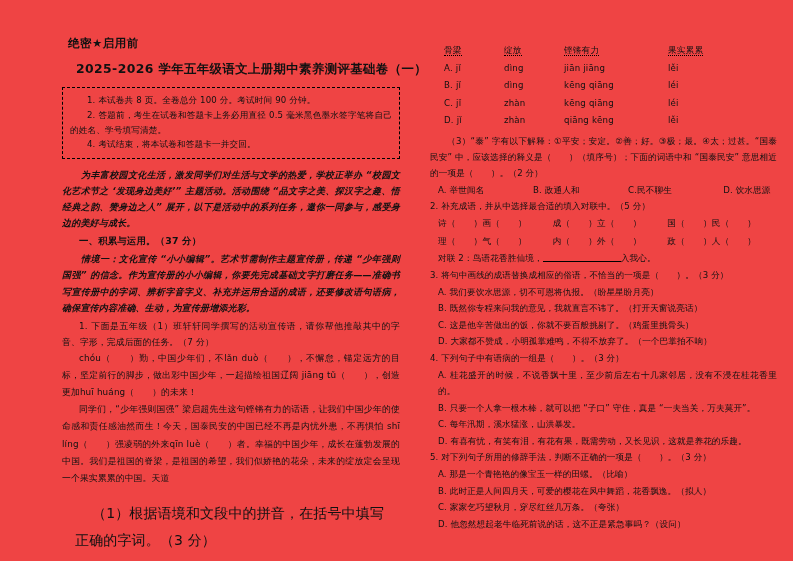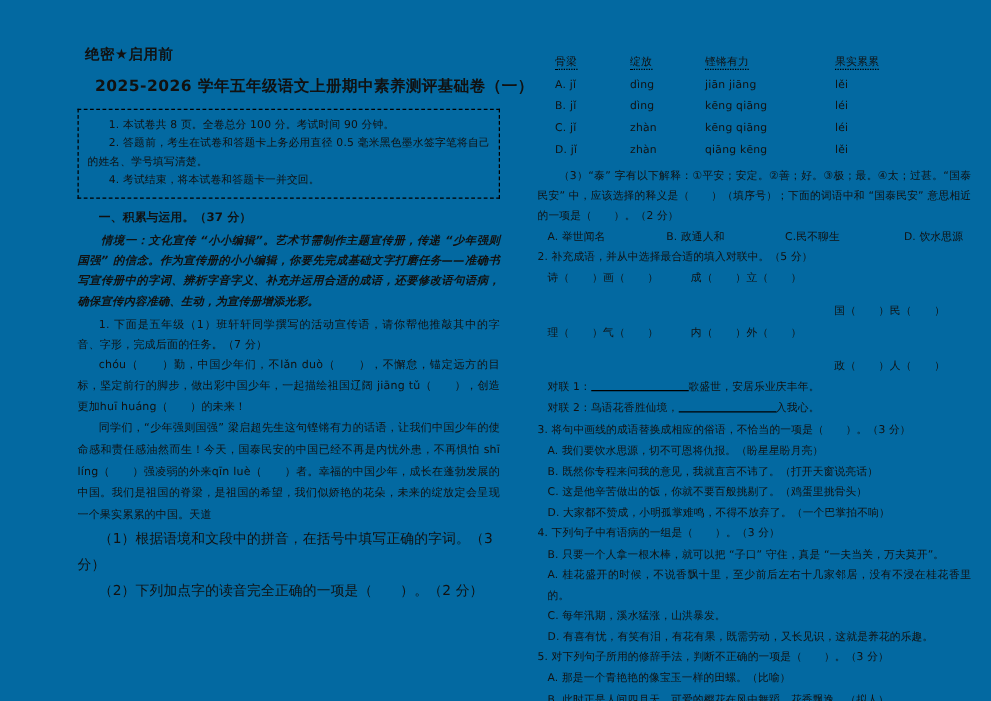--- a/index.html
+++ b/index.html
@@ -12,21 +12,21 @@
     height: 561px;
     font-family: "DejaVu Sans", "Liberation Sans", sans-serif;
     color: #111;
     overflow: hidden;
   }
   .page {
     position: relative;
     width: 793px;
     height: 561px;
     box-sizing: border-box;
-    background: #0369a1;
+    background: #ef4444;
   }
   .columns {
     display: flex;
     width: 100%;
     height: 100%;
     box-sizing: border-box;
   }
   .col {
     box-sizing: border-box;
     position: relative;
@@ -109,25 +109,25 @@
   }
   .body-para {
     font-size: 8.8px;
     line-height: 1.95;
     text-indent: 17px;
     text-align: justify;
     letter-spacing: 0.15px;
     margin: 0;
   }
   .sub-q {
-    font-size: 11px;
+    font-size: 14px;
     line-height: 1.9;
     text-indent: 17px;
     letter-spacing: 0.15px;
-    margin: 0;
+    margin: 13px;
   }
 
   
   .pinyin-table {
     margin: 14px 0 4px 14px;
     font-size: 8.6px;
   }
   .pt-row {
     display: flex;
     line-height: 2.05;
@@ -164,21 +164,21 @@
   .r-opt-d { width: 90px; }
   .idiom-row {
     display: flex;
     font-size: 8.6px;
     line-height: 2.0;
     letter-spacing: 0.3px;
     padding-left: 8px;
   }
   .idiom-g { width: 115px; white-space: nowrap; }
   .idiom-g2 { width: 115px; white-space: nowrap; }
-  .idiom-g3 { width: 110px; white-space: nowrap; margin-top: 26px; }
+  .idiom-g3 { width: 110px; white-space: nowrap; }
   .couplet {
     font-size: 8.6px;
     line-height: 2.0;
     letter-spacing: 0.15px;
     padding-left: 8px;
     white-space: nowrap;
   }
   .blank-line {
     display: inline-block;
     width: 78px;
@@ -205,20 +205,21 @@
       <div class="secret-line">绝密★启用前</div>
 
       <div class="paper-title">2025-2026 学年五年级语文上册期中素养测评基础卷（一）</div>
 
       <div class="notice-box">
         <div class="notice-item">1. 本试卷共 8 页。全卷总分 100 分。考试时间 90 分钟。</div>
         <div class="notice-item">2. 答题前，考生在试卷和答题卡上务必用直径 0.5 毫米黑色墨水签字笔将自己的姓名、学号填写清楚。</div>
         <div class="notice-item">4. 考试结束，将本试卷和答题卡一并交回。</div>
       </div>
 
+      <div class="intro-para">为丰富校园文化生活，激发同学们对生活与文学的热爱，学校正举办 “校园文化艺术节之 ‘发现身边美好’” 主题活动。活动围绕 “品文字之美、探汉字之趣、悟经典之韵、赞身边之人” 展开，以下是活动中的系列任务，邀你一同参与，感受身边的美好与成长。</div>
 
       <div class="section-head">一、积累与运用。（37 分）</div>
 
       <div class="situation-para">情境一：文化宣传 “小小编辑”。艺术节需制作主题宣传册，传递 “少年强则国强” 的信念。作为宣传册的小小编辑，你要先完成基础文字打磨任务——准确书写宣传册中的字词、辨析字音字义、补充并运用合适的成语，还要修改语句语病，确保宣传内容准确、生动，为宣传册增添光彩。</div>
 
       <div class="q-stem">1. 下面是五年级（1）班轩轩同学撰写的活动宣传语，请你帮他推敲其中的字音、字形，完成后面的任务。（7 分）</div>
 
       <div class="body-para">chóu（　　）勤，中国少年们，不lǎn duò（　　），不懈怠，锚定远方的目标，坚定前行的脚步，做出彩中国少年，一起描绘祖国辽阔 jiāng tǔ（　　），创造更加huī huáng（　　）的未来！</div>
 
       <div class="body-para">同学们，“少年强则国强” 梁启超先生这句铿锵有力的话语，让我们中国少年的使命感和责任感油然而生！今天，国泰民安的中国已经不再是内忧外患，不再惧怕 shī líng（　　）强凌弱的外来qīn luè（　　）者。幸福的中国少年，成长在蓬勃发展的中国。我们是祖国的脊梁，是祖国的希望，我们似娇艳的花朵，未来的绽放定会呈现一个果实累累的中国。天道</div>
@@ -284,37 +285,34 @@
         <div class="idiom-g2">成（　　）立（　　）</div>
         <div class="idiom-g3">国（　　）民（　　）</div>
       </div>
 
       <div class="idiom-row">
         <div class="idiom-g">理（　　）气（　　）</div>
         <div class="idiom-g2">内（　　）外（　　）</div>
         <div class="idiom-g3">政（　　）人（　　）</div>
       </div>
 
-      <div class="couplet">
-        <span>对联 1：</span><span class="blank-line"></span><span>歌盛世，安居乐业庆丰年。</span>
-      </div>
 
       <div class="couplet">
         <span>对联 2：鸟语花香胜仙境，</span><span class="blank-line"></span><span>入我心。</span>
       </div>
 
       <div class="r-q">3. 将句中画线的成语替换成相应的俗语，不恰当的一项是（　　）。（3 分）</div>
       <div class="opt-line">A. 我们要饮水思源，切不可恩将仇报。（盼星星盼月亮）</div>
       <div class="opt-line">B. 既然你专程来问我的意见，我就直言不讳了。（打开天窗说亮话）</div>
       <div class="opt-line">C. 这是他辛苦做出的饭，你就不要百般挑剔了。（鸡蛋里挑骨头）</div>
       <div class="opt-line">D. 大家都不赞成，小明孤掌难鸣，不得不放弃了。（一个巴掌拍不响）</div>
 
       <div class="r-q">4. 下列句子中有语病的一组是（　　）。（3 分）</div>
+      <div class="opt-line">A. 桂花盛开的时候，不说香飘十里，至少前后左右十几家邻居，没有不浸在桂花香里的。</div>
       <div class="opt-line">B. 只要一个人拿一根木棒，就可以把 “子口” 守住，真是 “一夫当关，万夫莫开”。</div>
-      <div class="opt-line">A. 桂花盛开的时候，不说香飘十里，至少前后左右十几家邻居，没有不浸在桂花香里的。</div>
       <div class="opt-line">C. 每年汛期，溪水猛涨，山洪暴发。</div>
       <div class="opt-line">D. 有喜有忧，有笑有泪，有花有果，既需劳动，又长见识，这就是养花的乐趣。</div>
 
       <div class="r-q">5. 对下列句子所用的修辞手法，判断不正确的一项是（　　）。（3 分）</div>
       <div class="opt-line">A. 那是一个青艳艳的像宝玉一样的田螺。（比喻）</div>
       <div class="opt-line">B. 此时正是人间四月天，可爱的樱花在风中舞蹈，花香飘逸。（拟人）</div>
       <div class="opt-line">C. 家家乞巧望秋月，穿尽红丝几万条。（夸张）</div>
       <div class="opt-line">D. 他忽然想起老牛临死前说的话，这不正是紧急事吗？（设问）</div>
 
     </div>

